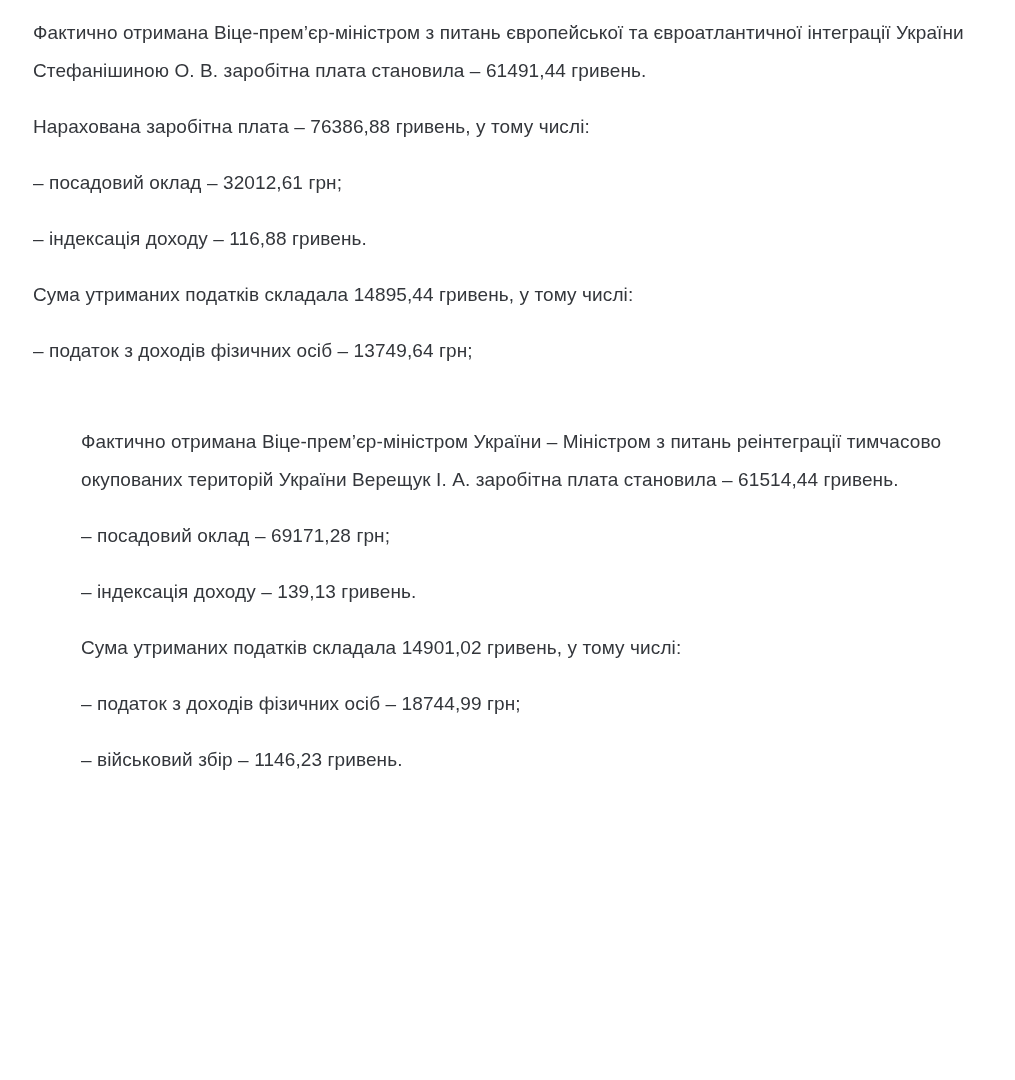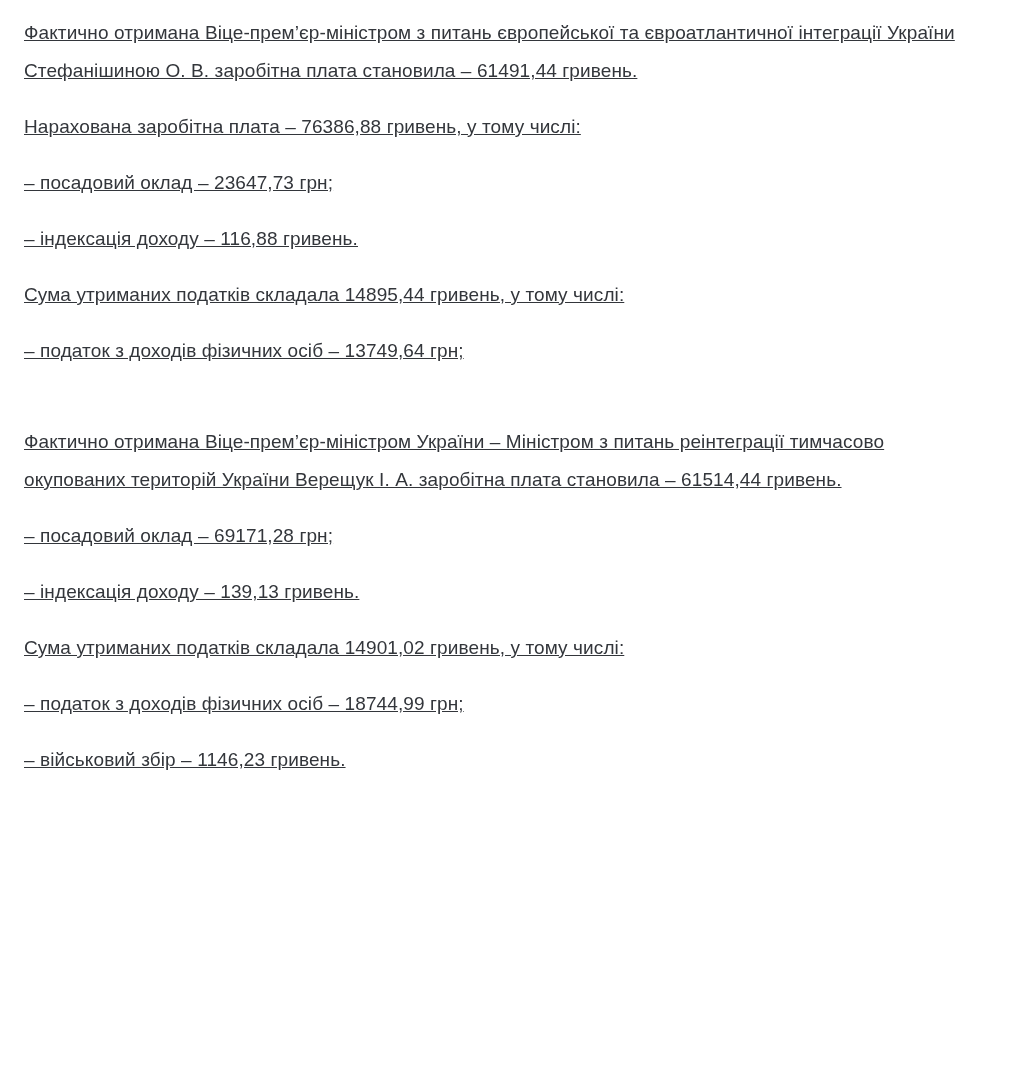--- a/index.html
+++ b/index.html
@@ -12,46 +12,46 @@
     width: 1015px;
     min-height: 1080px;
     box-sizing: border-box;
     font-family: "Liberation Sans", sans-serif;
     font-weight: 300;
     color: #33363b;
     -webkit-font-smoothing: antialiased;
   }
   main.document {
     box-sizing: border-box;
-    padding: 14px 33px 10px 24px;
+    padding: 14px 33px 10px 33px;
     max-width: 1015px;
-    text-decoration: underline;
   }
   .doc-section {
     max-width: 950px;
   }
   .doc-section.second {
     margin-top: 53px;
+    margin-left: 48px;
   }
   p.doc-paragraph {
     margin: 0 0 18px 0;
     font-size: 19px;
     line-height: 38px;
     letter-spacing: 0.1px;
   }
 </style>
 </head>
 <body>
 
 <main class="document">
 
   <section class="doc-section">
     <p class="doc-paragraph">Фактично отримана Віце-прем’єр-міністром з питань європейської та євроатлантичної інтеграції України Стефанішиною О. В. заробітна плата становила – 61491,44 гривень.</p>
     <p class="doc-paragraph">Нарахована заробітна плата – 76386,88 гривень, у тому числі:</p>
-    <p class="doc-paragraph">– посадовий оклад – 23647,73 грн;</p>
+    <p class="doc-paragraph">– посадовий оклад – 32012,61 грн;</p>
     <p class="doc-paragraph">– індексація доходу – 116,88 гривень.</p>
     <p class="doc-paragraph">Сума утриманих податків складала 14895,44 гривень, у тому числі:</p>
     <p class="doc-paragraph">– податок з доходів фізичних осіб – 13749,64 грн;</p>
   </section>
 
   <section class="doc-section second">
     <p class="doc-paragraph">Фактично отримана Віце-прем’єр-міністром України – Міністром з питань реінтеграції тимчасово окупованих територій України Верещук І. А. заробітна плата становила – 61514,44 гривень.</p>
     <p class="doc-paragraph">– посадовий оклад – 69171,28 грн;</p>
     <p class="doc-paragraph">– індексація доходу – 139,13 гривень.</p>
     <p class="doc-paragraph">Сума утриманих податків складала 14901,02 гривень, у тому числі:</p>

